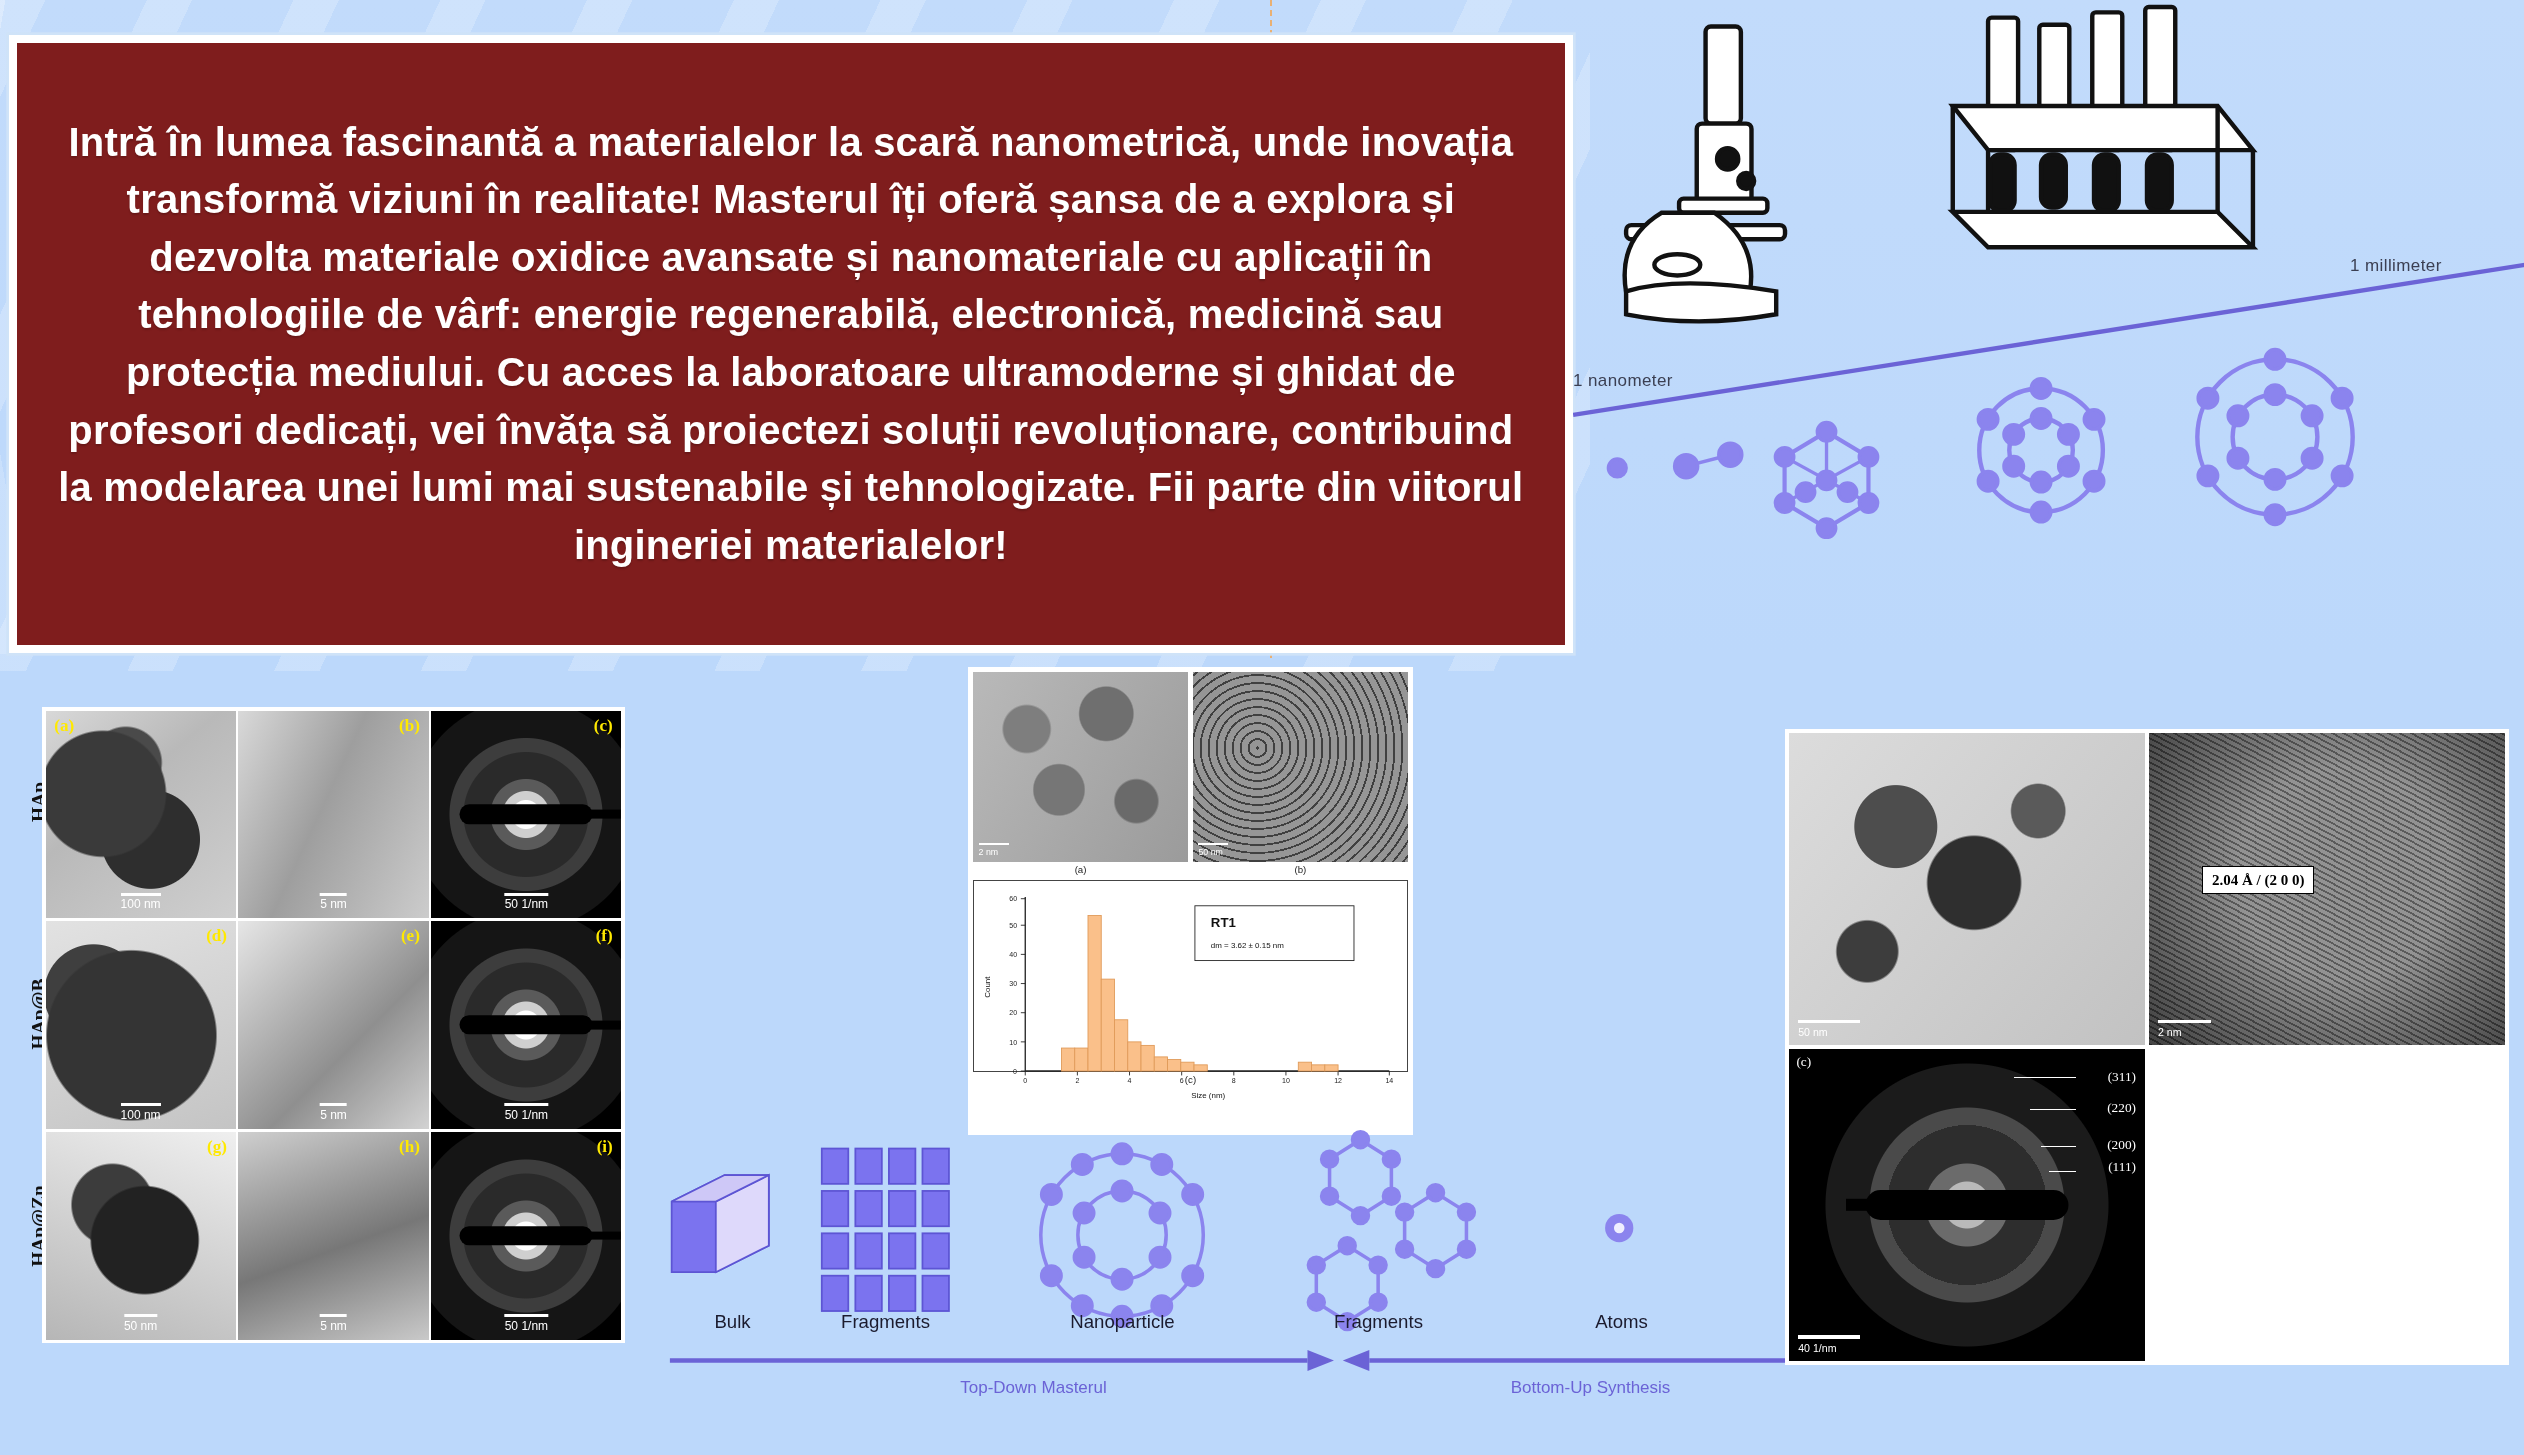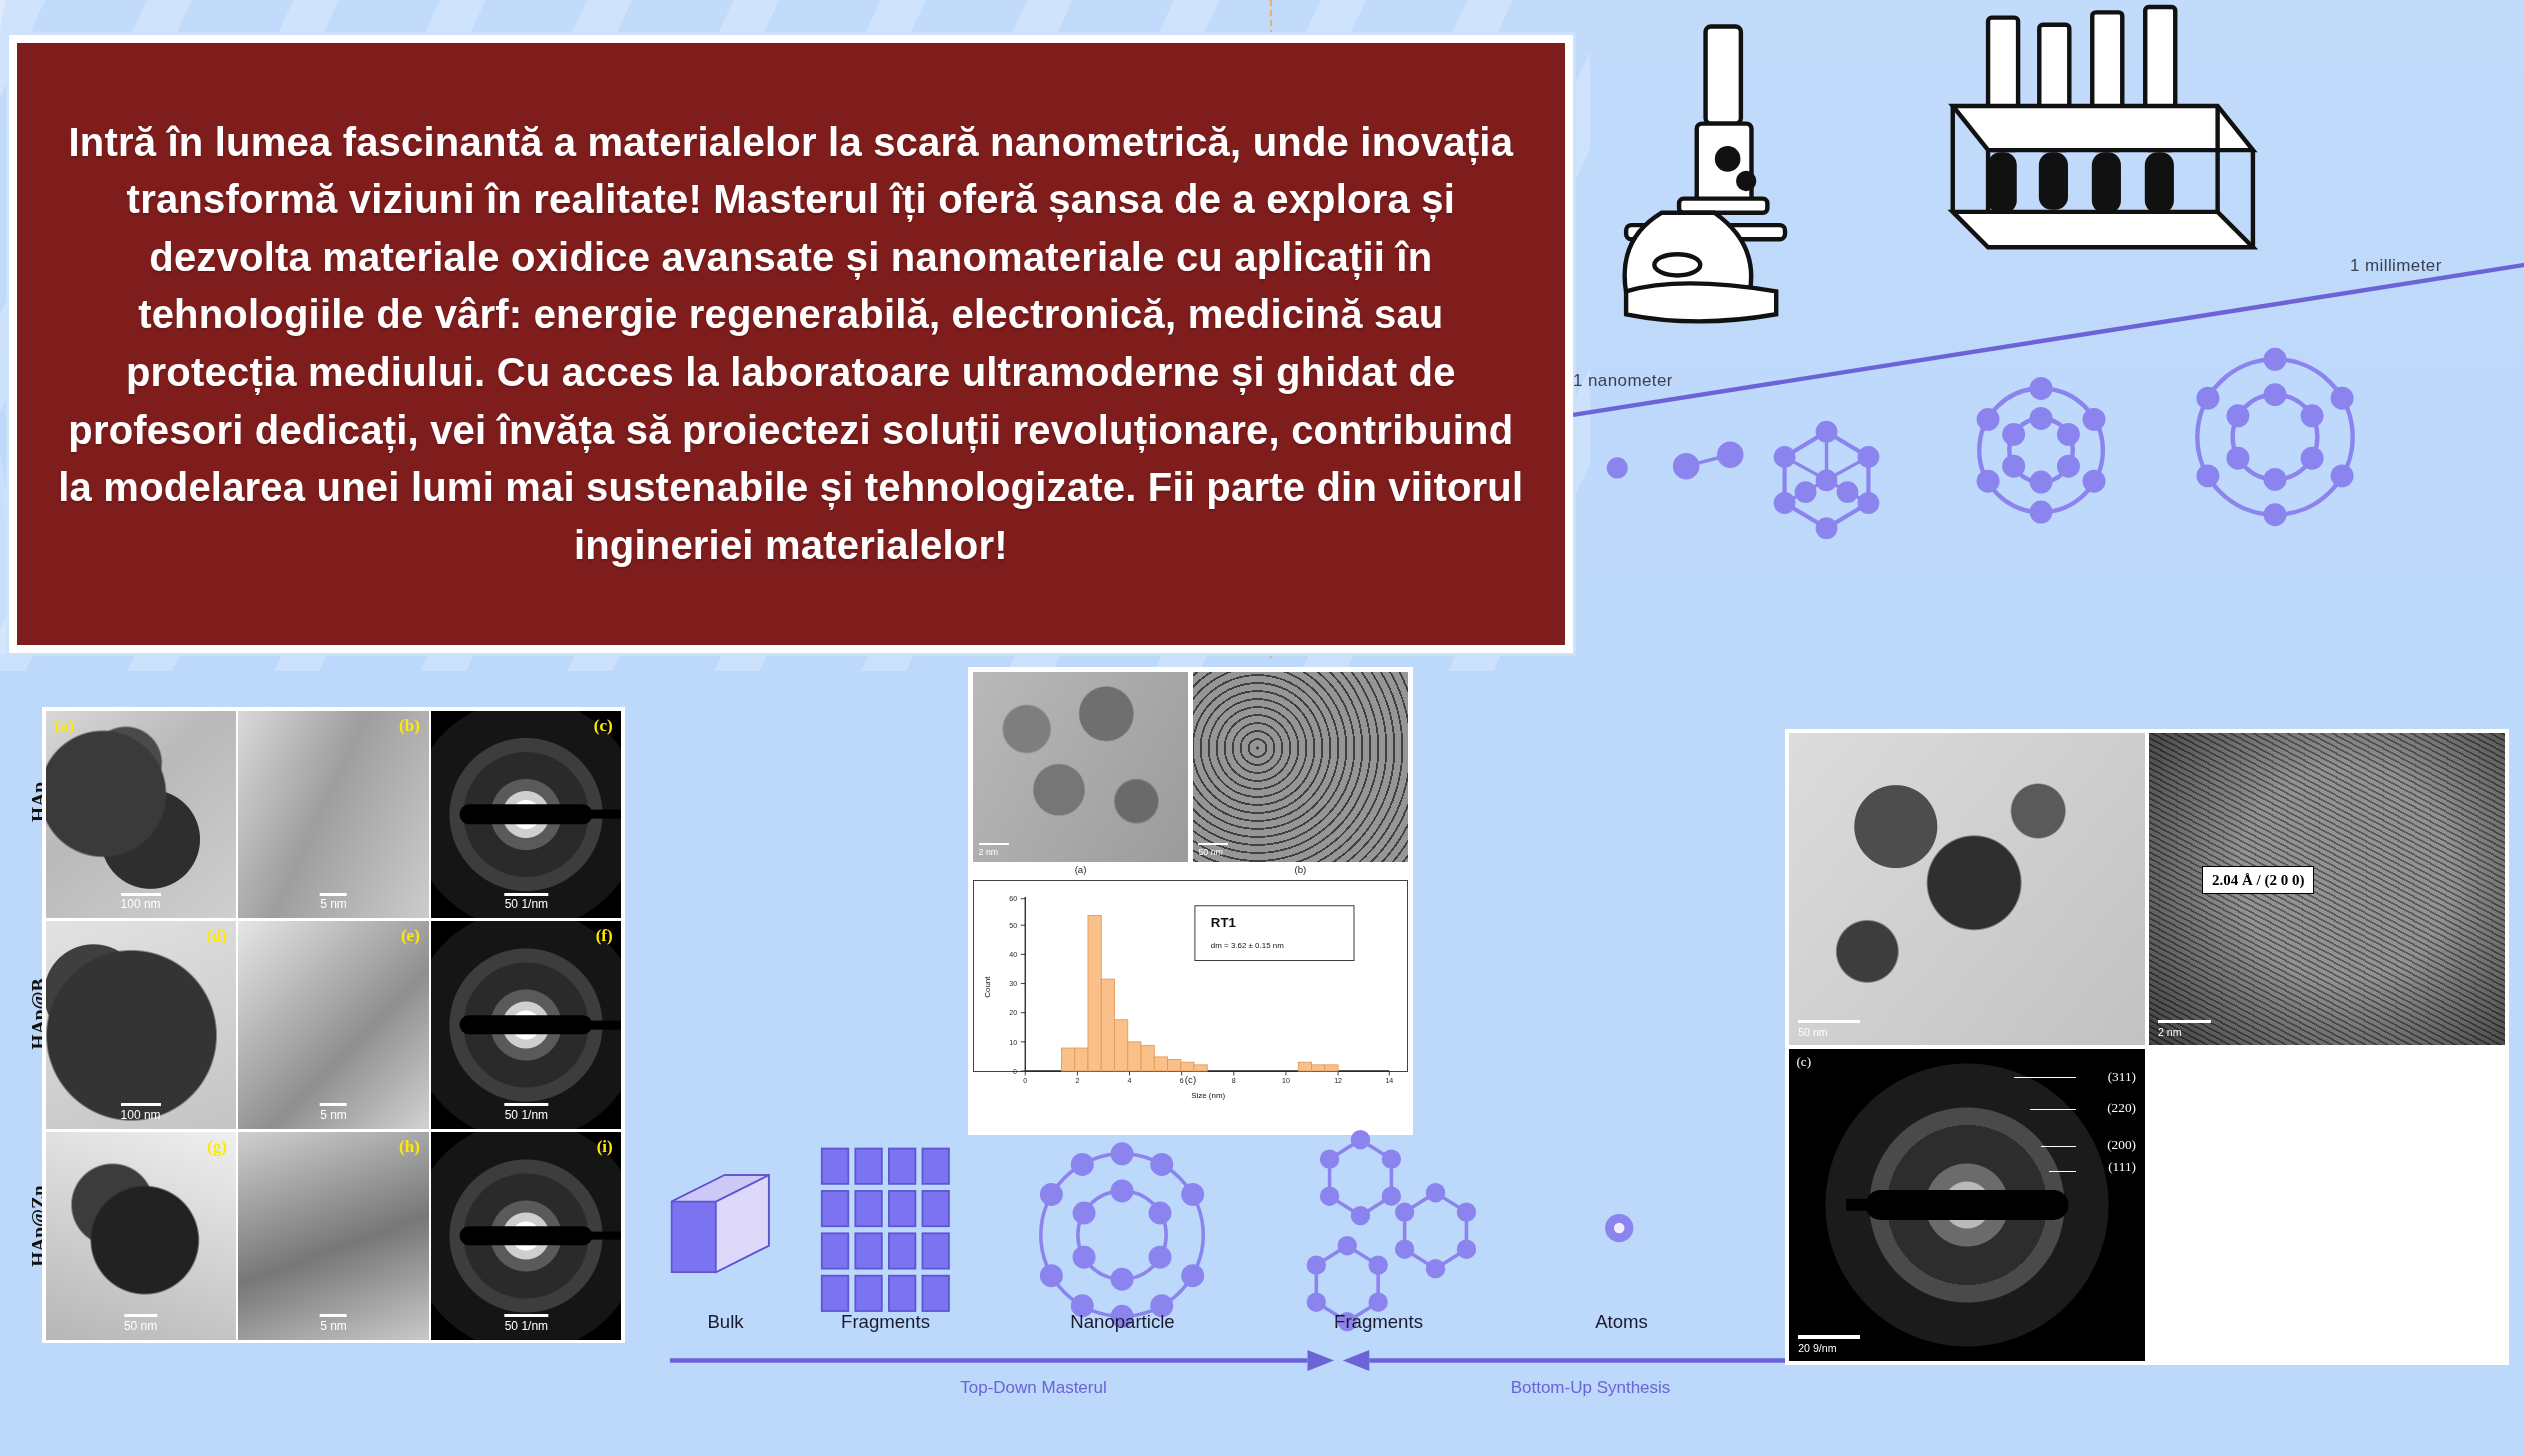--- a/index.html
+++ b/index.html
@@ -498,21 +498,21 @@
 
     <g>
       <line x1="18" y1="270" x2="740" y2="270" stroke="#6b63d6" stroke-width="5"></line>
       <polygon points="740,258 770,270 740,282" fill="#6b63d6"></polygon>
     </g>
     <g>
       <line x1="1340" y1="270" x2="810" y2="270" stroke="#6b63d6" stroke-width="5"></line>
       <polygon points="810,258 780,270 810,282" fill="#6b63d6"></polygon>
     </g>
   </svg>
-  <div class="synth-item" style="left:1px; top:182px; width:141px;">
+  <div class="synth-item" style="left:8px; top:182px; width:141px;">
     <div class="synth-label">Bulk</div>
   </div>
   <div class="synth-item" style="left:161px; top:182px; width:141px;">
     <div class="synth-label">Fragments</div>
   </div>
   <div class="synth-item" style="left:398px; top:182px; width:141px;">
     <div class="synth-label">Nanoparticle</div>
   </div>
   <div class="synth-item" style="left:654px; top:182px; width:141px;">
     <div class="synth-label">Fragments</div>
@@ -535,16 +535,16 @@
   <div class="r4">
     <span class="lab-c">(c)</span>
     <span class="hkl" style="top:19.4px;">(311)</span>
     <span class="hkl" style="top:51px;">(220)</span>
     <span class="hkl" style="top:88px;">(200)</span>
     <span class="hkl" style="top:110px;margin-left:16px;">(111)</span>
     <span class="tick" style="right:69px; top:28px;  width:62px;"></span>
     <span class="tick" style="right:69px; top:60px;  width:46px;"></span>
     <span class="tick" style="right:69px; top:97px; width:35px;"></span>
     <span class="tick" style="right:69px; top:122px; width:26.5px;"></span>
-    <span class="rscale"><i style="width:62px"></i><span>20 9/nm</span></span>
+    <span class="rscale"><i style="width:62px"></i><span>40 1/nm</span></span>
   </div>
 </div>
 
 
 </body></html>

